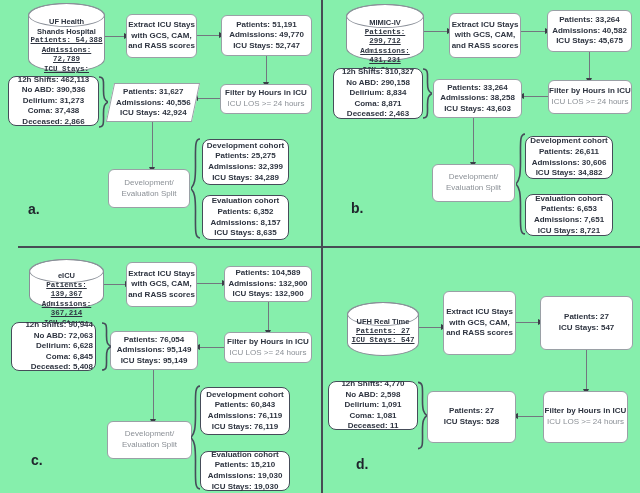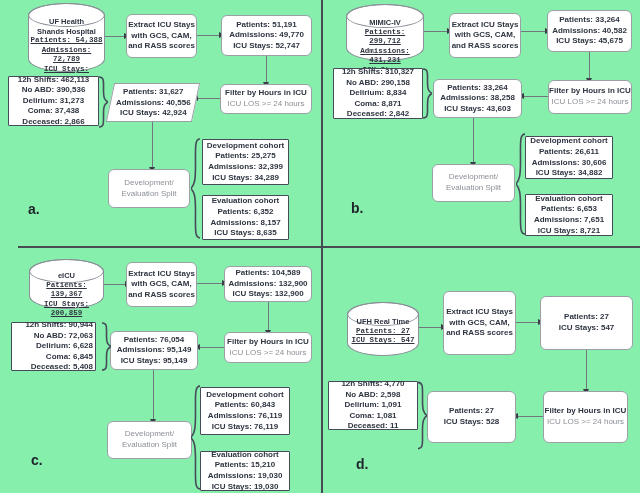--- a/index.html
+++ b/index.html
@@ -3,21 +3,21 @@
 <meta charset="utf-8">
 <style>
   html,body{margin:0;padding:0;background:#fff;}
   .canvas{position:relative;width:640px;height:493px;background:#86efac;overflow:hidden;
           font-family:"Liberation Sans",sans-serif;color:#2e3440;}
   .divider{position:absolute;background:#474c54;}
   
   .box{position:absolute;box-sizing:border-box;border:1px solid #9aa0a6;border-radius:6px;
        background:#fff;display:flex;flex-direction:column;justify-content:center;align-items:center;
        text-align:center;font-size:8px;font-weight:bold;line-height:1.32;padding:2px;}
-  .box.dark{border:1.4px solid #454c59;border-radius:1px;}
+  .box.dark{border:1.4px solid #454c59;border-radius:8px;}
   .box .ln{white-space:nowrap;}
   .gray{color:#8b9096;font-weight:normal;}
   .u{text-decoration:underline;font-family:Liberation Mono, monospace;}
   
   .cyl{position:absolute;box-sizing:border-box;border:1px solid #8a8f98;border-radius:50%/13px;
        background:#fff;text-align:center;font-size:7.5px;font-weight:bold;line-height:1.28;}
   .cyl::before{content:"";position:absolute;top:-1px;left:-1px;right:-1px;height:24px;
        border:1px solid #8a8f98;border-radius:50%;box-sizing:border-box;}
   .cyl .inner{position:relative;padding-top:13px;}
   
@@ -142,21 +142,21 @@
     <div class="box" style="left:433px;top:79px;width:89px;height:39px;">
       <div class="ln">Patients: 33,264</div>
       <div class="ln">Admissions: 38,258</div>
       <div class="ln">ICU Stays: 43,603</div>
     </div>
     <div class="box dark" style="left:333px;top:68px;width:90px;height:51px;">
       <div class="ln">12h Shifts: 310,327</div>
       <div class="ln">No ABD: 290,158</div>
       <div class="ln">Delirium: 8,834</div>
       <div class="ln">Coma: 8,871</div>
-      <div class="ln">Deceased: 2,842</div>
+      <div class="ln">Deceased: 2,463</div>
     </div>
     <svg class="brace" style="left:423px;top:68px;" width="9" height="51" viewBox="0 0 10 100" preserveAspectRatio="none">
       <path d="M0,2 C6,2 5,10 5,28 C5,42 6,46 10,50 C6,54 5,58 5,72 C5,90 6,98 0,98" fill="none" stroke="#454c59" stroke-width="1.6" vector-effect="non-scaling-stroke"></path>
     </svg>
     <div class="lnr v arr-d" style="left:473px;top:118px;height:45px;"></div>
     <div class="box" style="left:432px;top:164px;width:83px;height:38px;">
       <div class="ln gray">Development/</div>
       <div class="ln gray">Evaluation Split</div>
     </div>
     <svg class="brace" style="left:516px;top:132px;" width="9" height="104" viewBox="0 0 10 100" preserveAspectRatio="none">
@@ -175,20 +175,21 @@
       <div class="ln">ICU Stays: 8,721</div>
     </div>
     <div class="plabel" style="left:351px;top:200px;">b.</div>
   </div>
 
   <div>
     <div class="cyl" style="left:29px;top:259px;width:75px;height:50px;">
       <div class="inner" style="padding-top:11px;">
         <div class="ln">eICU</div>
         <div class="ln u">Patients: 139,367</div>
+        <div class="ln u">Admissions: 367,214</div>
         <div class="ln u">ICU Stays: 200,859</div>
       </div>
     </div>
     <div class="lnr h arr-r" style="left:104px;top:284px;width:22px;"></div>
     <div class="box" style="left:126px;top:262px;width:71px;height:45px;">
       <div class="ln">Extract ICU Stays</div>
       <div class="ln">with GCS, CAM,</div>
       <div class="ln">and RASS scores</div>
     </div>
     <div class="lnr h arr-r" style="left:197px;top:283px;width:26px;"></div>

